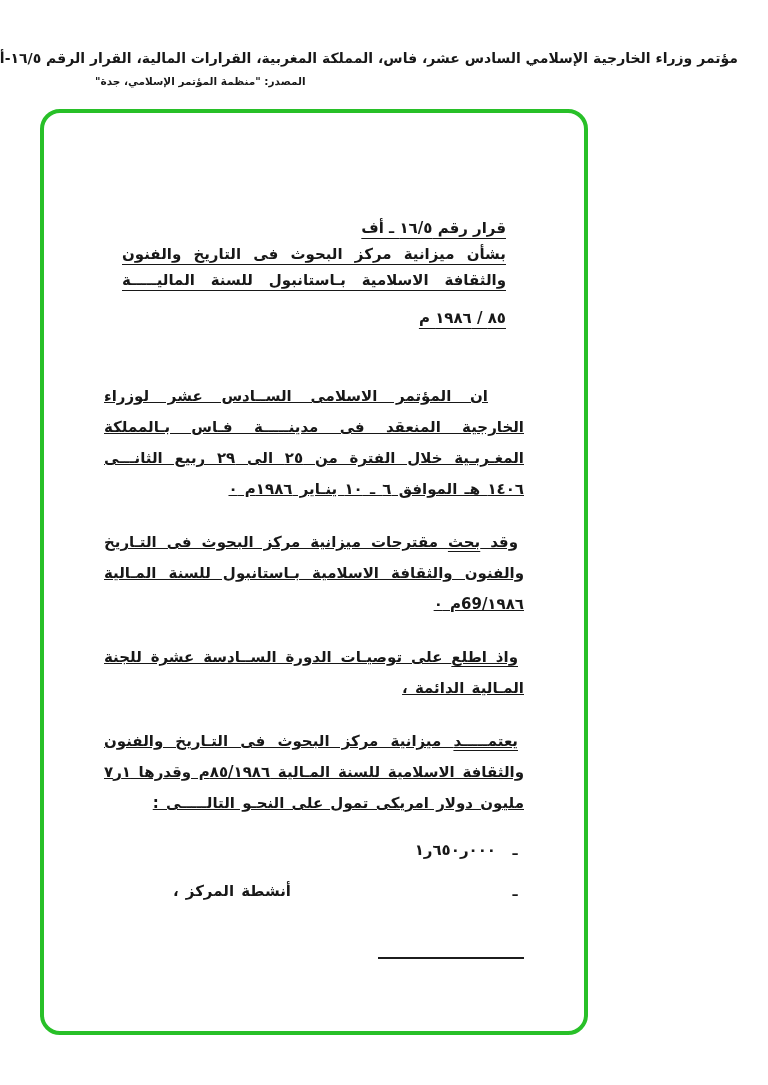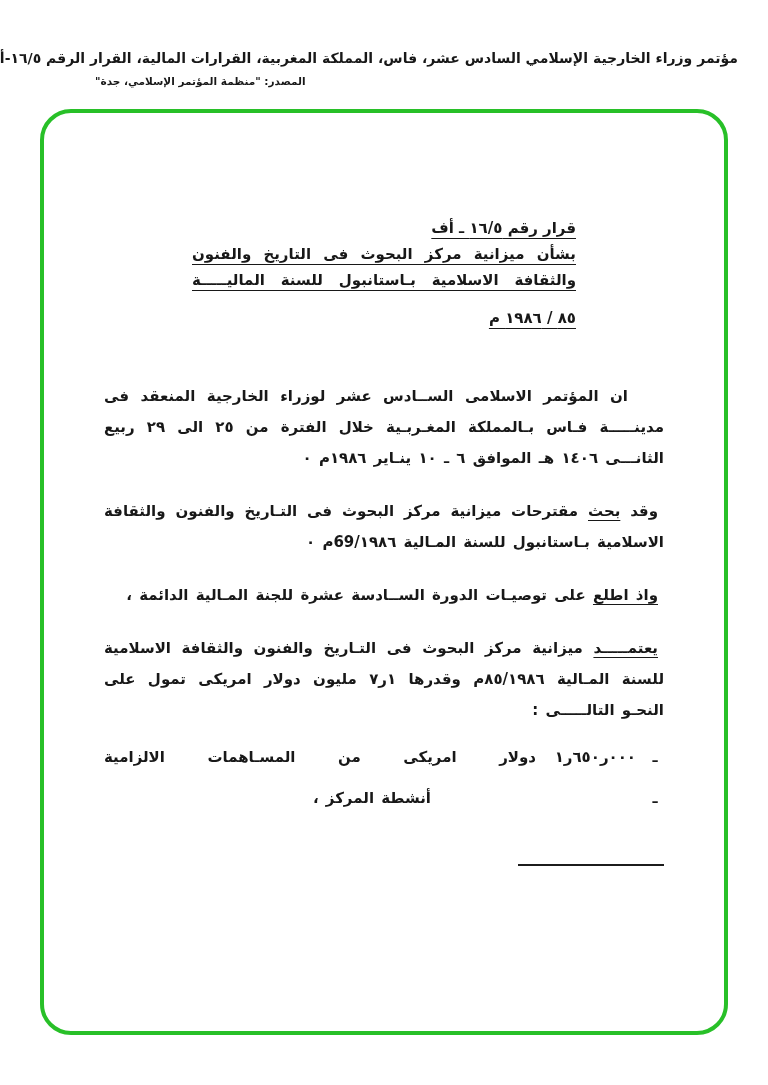--- a/index.html
+++ b/index.html
@@ -17,39 +17,39 @@
   }
   .hline2{
     direction:rtl;text-align:left;
     font-weight:700;font-size:10.5px;
     padding:9px 0 0 95px;
   }
   
   .green-frame{
     box-sizing:border-box;
     margin:22px 20px 0 40px;
-    width:688px;height:926px;
-    border:4px solid #28c028;border-radius:31px;
+    width:548px;height:926px;
+    border:4px solid #28c028;border-radius:20px;
     background:#ffffff;
     padding:0 60px;
     overflow:hidden;
   }
   
   .title-block{
     direction:rtl;
     width:384px;margin:102px auto 0 auto;
     font-size:15px;font-weight:700;line-height:26px;
   }
   .t-line{text-decoration:underline;text-underline-offset:5px;text-decoration-thickness:1.3px;}
   .t1{text-align:right;}
   .t2,.t3{text-align:justify;text-align-last:justify;}
   .t4{text-align:right;margin-top:12px;}
   
   .doc-body{direction:rtl;font-size:15px;font-weight:700;line-height:31px;word-spacing:2px;}
-  .para{margin:22px 0 0 0;text-align:justify;text-indent:6px;}
+  .para{margin:22px 0 0 0;text-align:justify;text-indent:6px;text-decoration:underline;}
   .para.first{margin-top:50px;text-indent:36px;}
   .uline{text-decoration:underline;text-underline-offset:4px;text-decoration-thickness:1.2px;}
   
   .item{display:flex;margin-top:14px;line-height:27px;column-gap:10px;}
   .item.first{margin-top:18px;}
   .dash{flex:none;width:18px;text-align:center;}
   .amount{flex:none;width:90px;text-align:right;unicode-bidi:bidi-override;direction:ltr;display:inline-block;}
   .itext{flex:1;}
   .itext .jline{text-align:justify;text-align-last:justify;}
   .itext .cont{padding-left:0;padding-right:205px;}
@@ -84,23 +84,20 @@
 
     <p class="para"><span>وقد </span><span class="uline">بحث</span><span> مقترحات ميزانية مركز البحوث فى التـاريخ والفنون والثقافة الاسلامية بـاستانبول للسنة المـالية 69/١٩٨٦م ٠</span></p>
 
     <p class="para"><span class="uline">واذ اطلع</span><span> على توصيـات الدورة الســادسة عشرة للجنة المـالية الدائمة ،</span></p>
 
     <p class="para"><span class="uline">يعتمـــــد</span><span> ميزانية مركز البحوث فى التـاريخ والفنون والثقافة الاسلامية للسنة المـالية ٨٥/١٩٨٦م وقدرها ١ر٧ مليون دولار امريكى تمول على النحـو التالـــــى :</span></p>
 
     <div class="item first">
       <span class="dash">ـ</span>
       <bdo dir="ltr" class="amount">١ر٦٥٠ر٠٠٠</bdo>
-      <div class="itext">
-        <div class="jline">دولار امريكى من المسـاهمات الالزامية</div>
-      </div>
     </div>
 
     <div class="item">
       <span class="dash">ـ</span>
       <div class="itext">
         <div class="cont">أنشطة المركز ،</div>
       </div>
     </div>
 
     <div class="endrule"></div>

